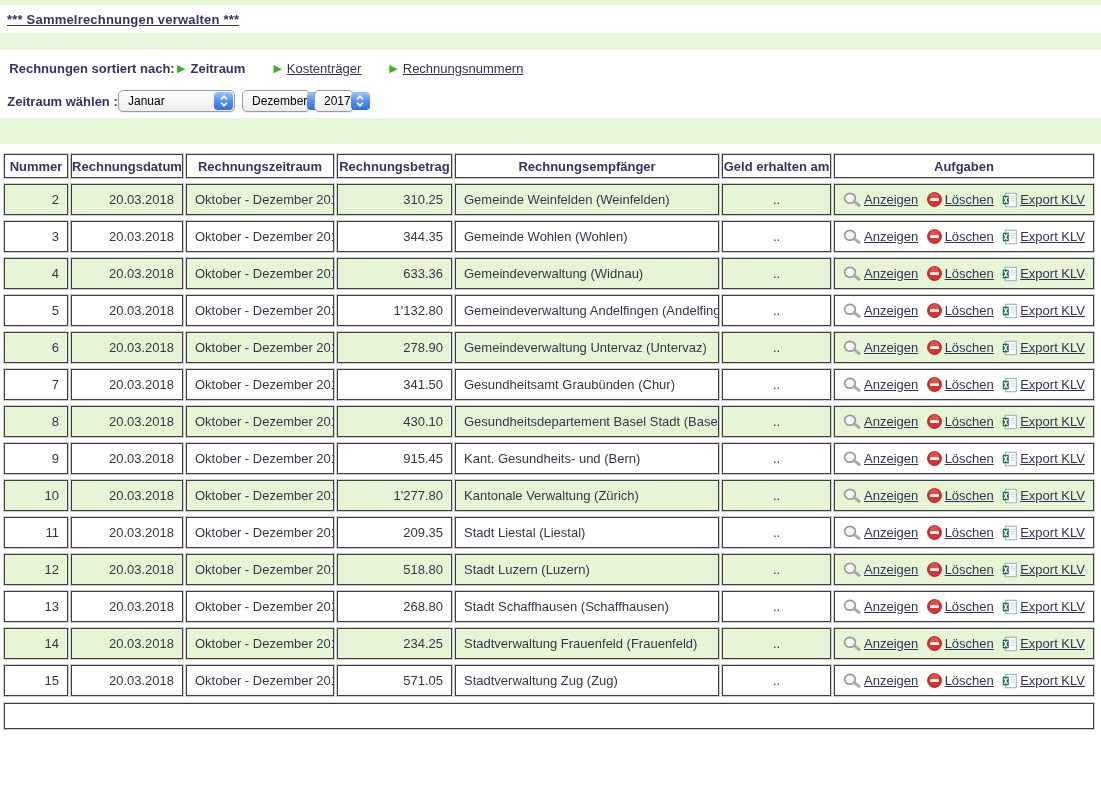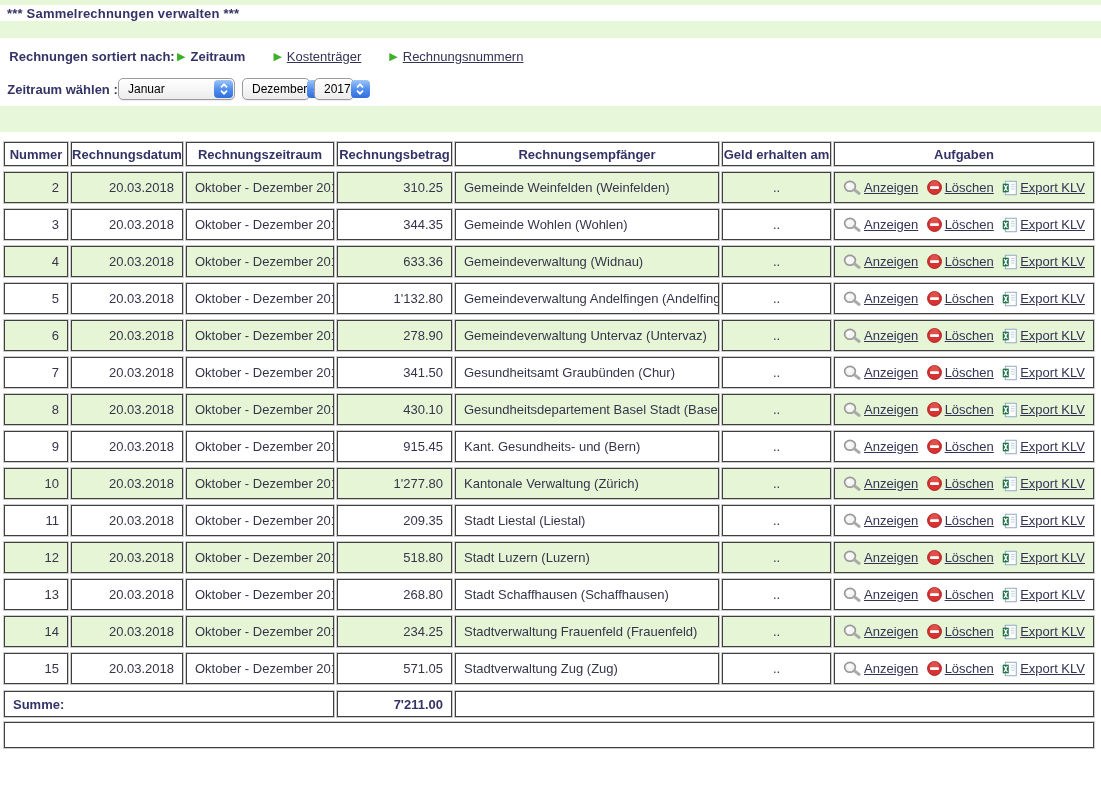--- a/index.html
+++ b/index.html
@@ -6,21 +6,21 @@
   html,body { background:#fff; }
   body {
     width:1101px; height:804px; margin:0; overflow:hidden;
     font-family:"Liberation Sans", sans-serif; font-size:13px; color:#35354a;
   }
   .strip { background:#e7f7da; width:1101px; }
   .strip1 { height:5px; }
   .strip2 { height:17px; }
   .strip3 { height:26px; margin-top:6px; }
 
-  .titlebar { height:16px; display:flex; align-items:center; padding-left:7px; }
+  .titlebar { height:28px; display:flex; align-items:center; padding-left:7px;text-decoration:underline; }
   .title { font-weight:bold; font-size:13px; color:#333366; letter-spacing:.2px; }
 
   .controls { padding:9px 0 0 7px;text-align:center; }
   .sort-row { display:flex; align-items:center; height:18px; }
   .bold-label { font-weight:bold; font-size:13px; color:#333366; }
   .sort-label { width:170px; }
   .sort-opt { display:inline-flex; align-items:center; margin-right:28px; font-size:13px; }
   .arrow-icon { color:#3db02a; font-size:11px; margin-right:5px; line-height:1; }
   .sort-active { font-weight:bold; color:#333366; }
   .sort-link { color:#333355; text-decoration:underline; cursor:pointer; }
@@ -716,22 +716,17 @@
 </tbody>
 </table>
 
 <table class="summary">
   <colgroup>
     <col style="width:330px">
       <col style="width:115px">
       <col style="width:639px">
   </colgroup>
   <tbody>
-      <tr>
-    <td class="sum-label">Summe:</td>
-    <td class="sum-val">7'211.00</td>
-    <td></td>
-  </tr>
   <tr>
     <td colspan="3"></td>
   </tr>
 </tbody>
   </table>
 
 </body></html>

